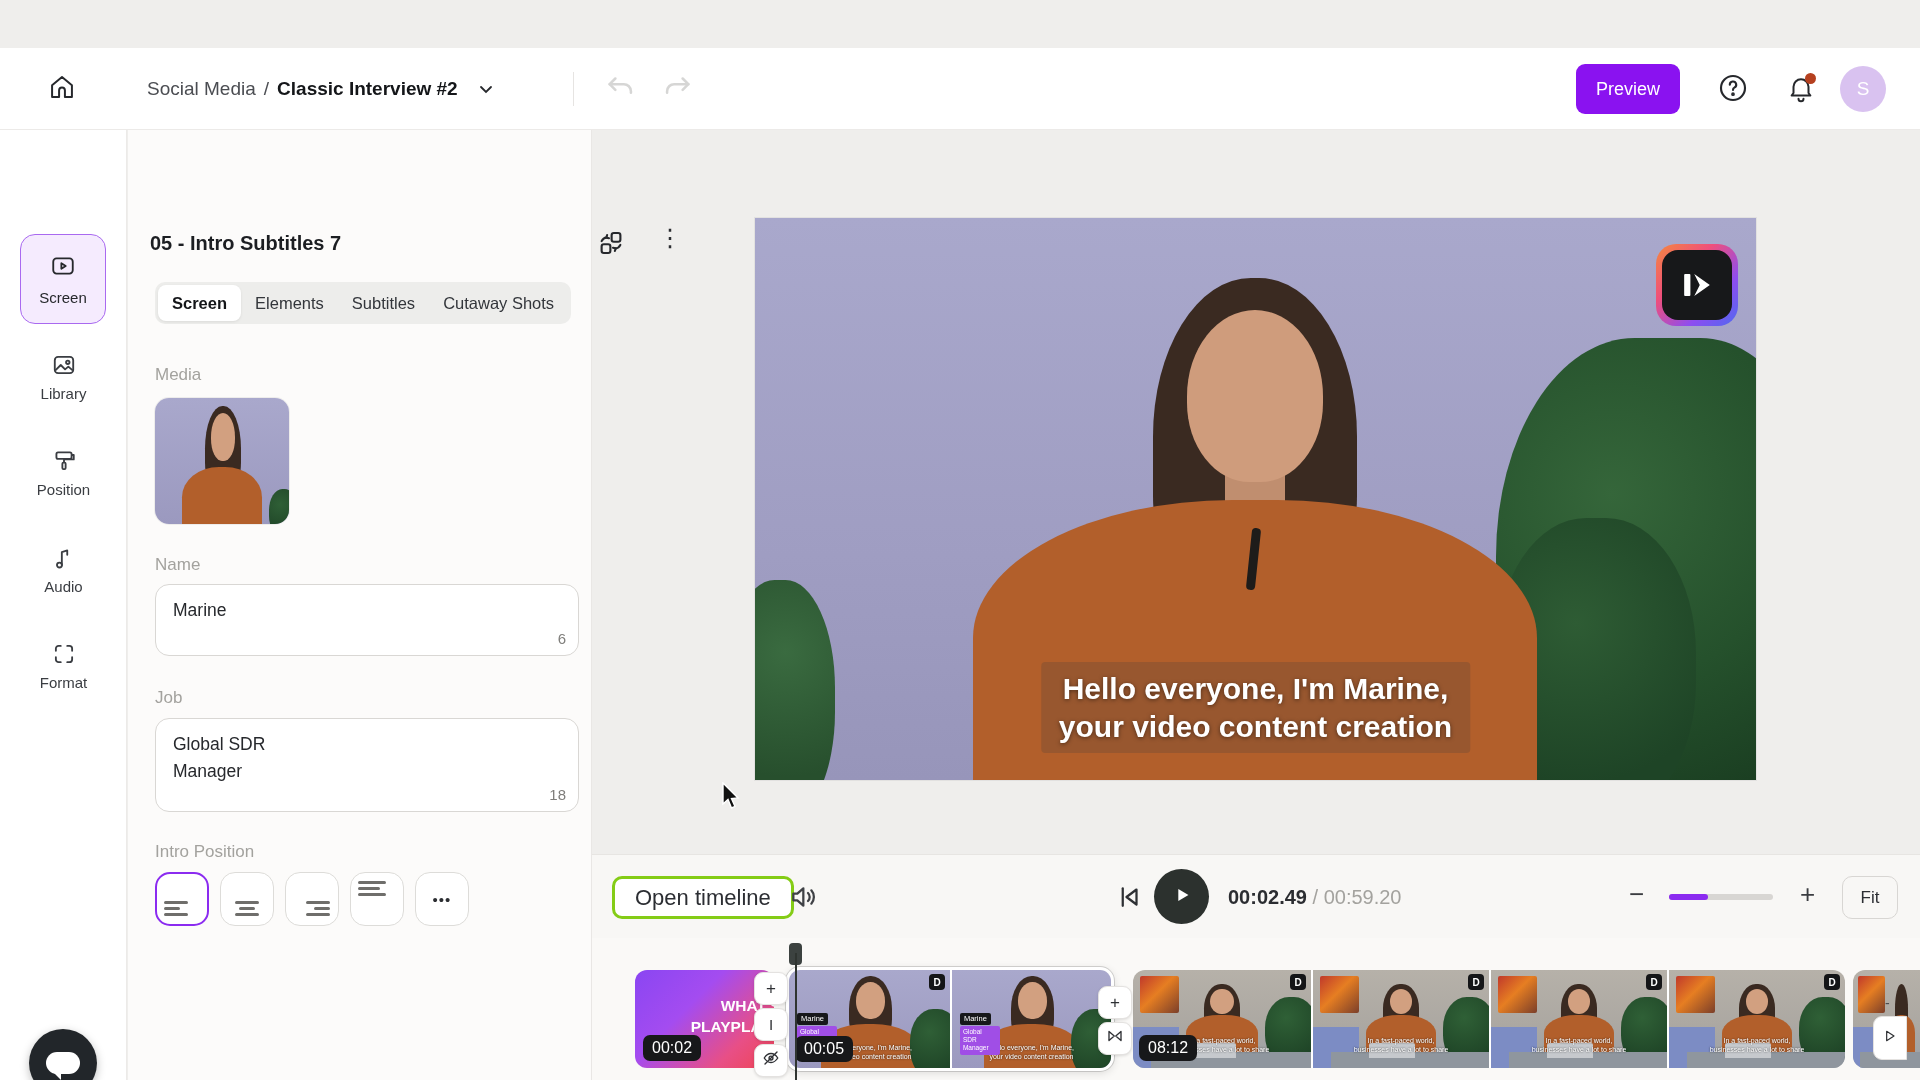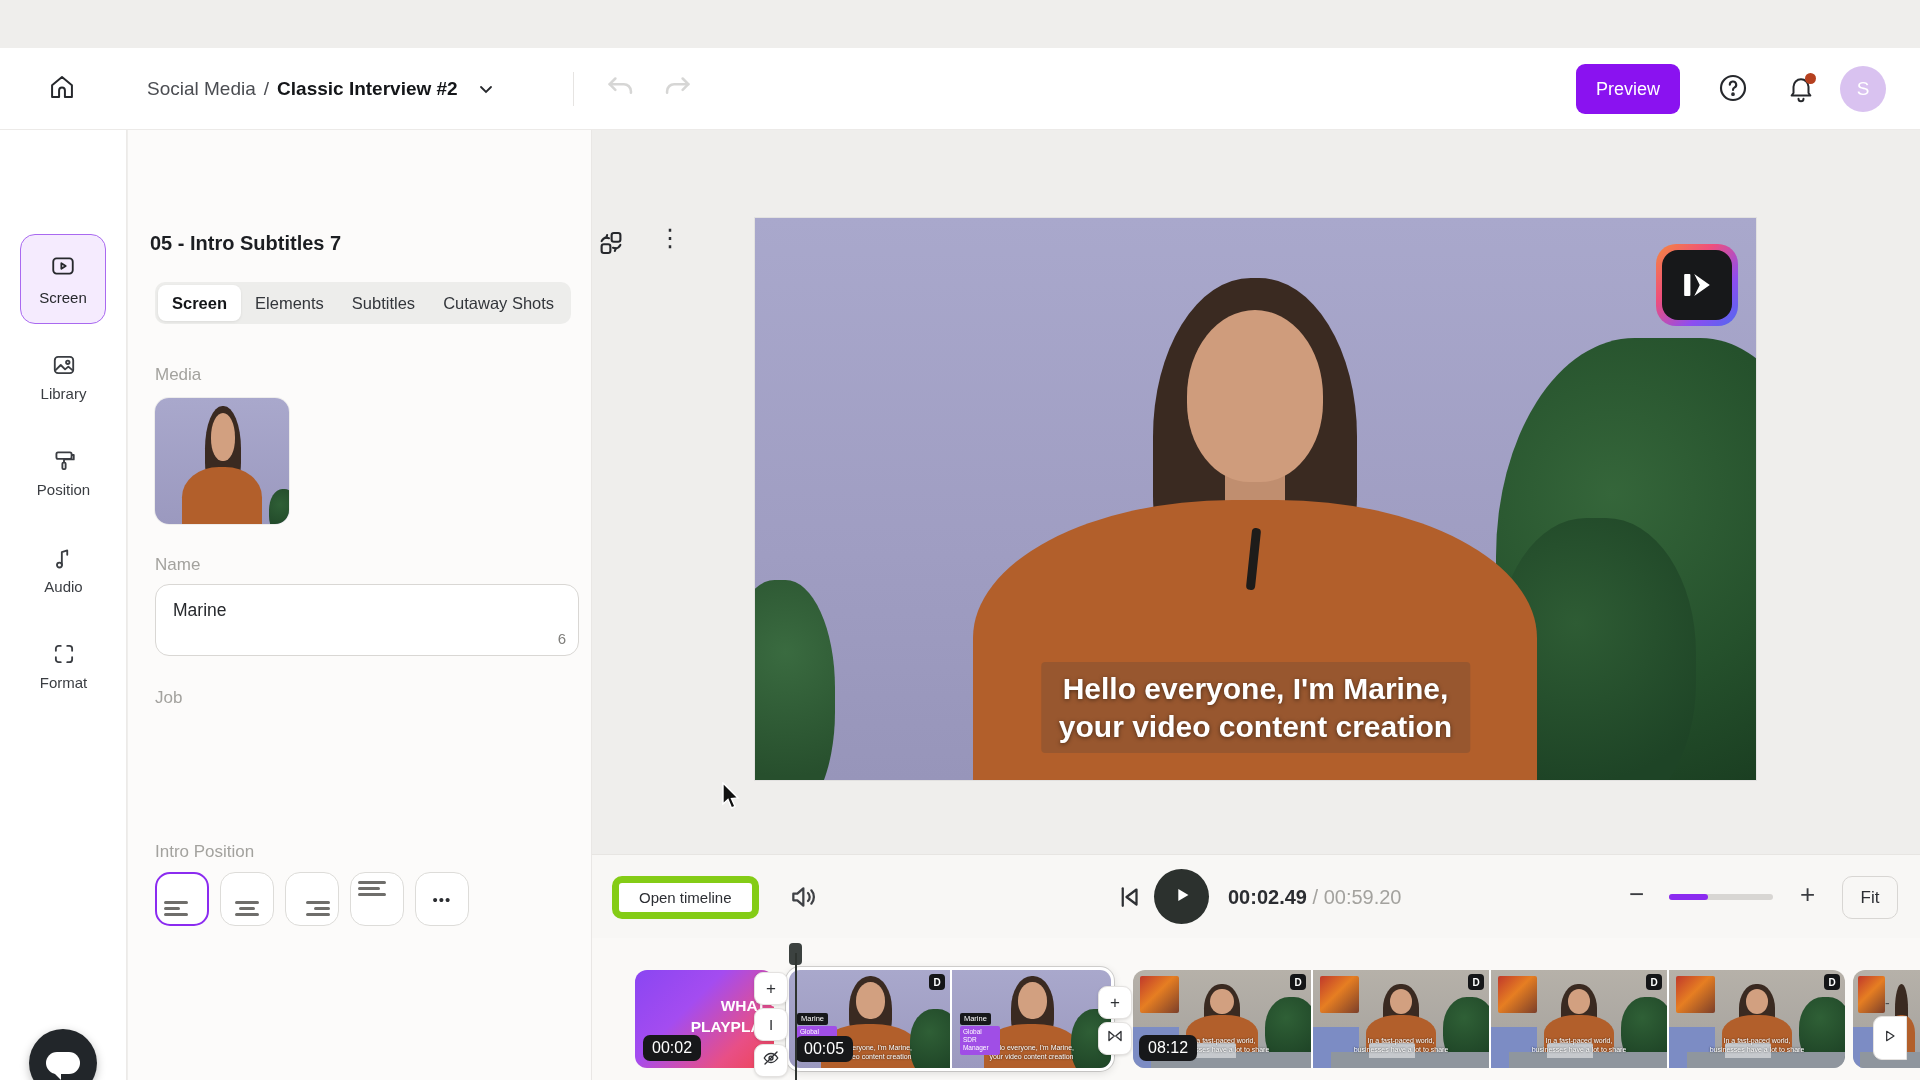--- a/index.html
+++ b/index.html
@@ -67,21 +67,21 @@
   .v-mic { left:494px; top:310px; width:9px; height:62px; background:#1e1c1a; border-radius:4px; transform:rotate(6deg); }
   .v-subtitle { position:absolute; left:50%; bottom:27px; transform:translateX(-50%); text-align:center; background:rgba(92,70,56,.30); padding:8px 18px; border-radius:4px; }
   .v-subtitle div { color:#fff; font-size:30px; font-weight:600; line-height:1.25; text-shadow:0 1px 4px rgba(0,0,0,.5); white-space:nowrap; }
   .v-logo { position:absolute; right:18px; top:26px; width:82px; height:82px; border-radius:20px; background:linear-gradient(135deg,#f5893d 0%,#ef4f7c 35%,#8d4df0 70%,#4f6af0 100%); display:flex; align-items:center; justify-content:center; }
   .v-logo-inner { width:70px; height:70px; border-radius:16px; background:#17181a; display:flex; align-items:center; justify-content:center; }
 
   .cursor { position:absolute; left:128px; top:652px; z-index:40; }
 
   
   .player-bar { position:absolute; left:0; top:724px; width:1328px; height:84px; background:#f8f7f5; border-top:1px solid #e7e5e2; }
-  .open-timeline { position:absolute; left:20px; top:21px; height:43px; padding:0 20px; background:#fff; border:7px solid #84cc16; border-radius:10px; font-size:15px; color:#2c2e33; font-family:inherit; cursor:pointer; }
+  .open-timeline { position:absolute; left:20px; top:21px; height:43px; padding:0 20px; background:#fff; border:3px solid #84cc16; border-radius:10px; font-size:22px; color:#2c2e33; font-family:inherit; cursor:pointer; }
   .vol-btn { position:absolute; left:196px; top:26px; cursor:pointer; }
   .skip-btn { position:absolute; left:522px; top:27px; cursor:pointer; }
   .play-btn { position:absolute; left:562px; top:14px; width:55px; height:55px; border-radius:50%; background:#2c312e; border:none; display:flex; align-items:center; justify-content:center; cursor:pointer; }
   .time { position:absolute; left:636px; top:31px; font-size:20px; }
   .time .cur { color:#2b2d31; font-weight:600; }
   .time .rest { color:#a3a29e; }
   .zoom-minus,.zoom-plus { position:absolute; top:24px; font-size:26px; color:#3b3d41; cursor:pointer; }
   .zoom-minus { left:1037px; }
   .zoom-plus { left:1208px; }
   .zoom-track { position:absolute; left:1077px; top:39px; width:104px; height:6px; background:#d8d6d3; border-radius:3px; cursor:pointer; }
@@ -293,20 +293,25 @@
       </div>
     </div>
 
     <div class="field-label" style="top:425px;">Name</div>
     <div class="input-box" style="top:454px; height:72px;">
       <div class="input-value">Marine</div>
       <div class="input-count">6</div>
     </div>
 
     <div class="field-label" style="top:558px;">Job</div>
+    <div class="input-box" style="top:588px; height:94px;">
+      <div class="input-value">Global SDR
+Manager</div>
+      <div class="input-count">18</div>
+    </div>
 
     <div class="field-label" style="top:712px;">Intro Position</div>
     <div class="tp-row">
       <div class="tp-btn selected">
         <span class="tp-bar" style="left:7px;bottom:20px;width:24px;"></span>
         <span class="tp-bar" style="left:7px;bottom:14px;width:16px;"></span>
         <span class="tp-bar" style="left:7px;bottom:8px;width:24px;"></span>
       </div>
       <div class="tp-btn">
         <span class="tp-bar" style="left:14px;bottom:21px;width:24px;"></span>

